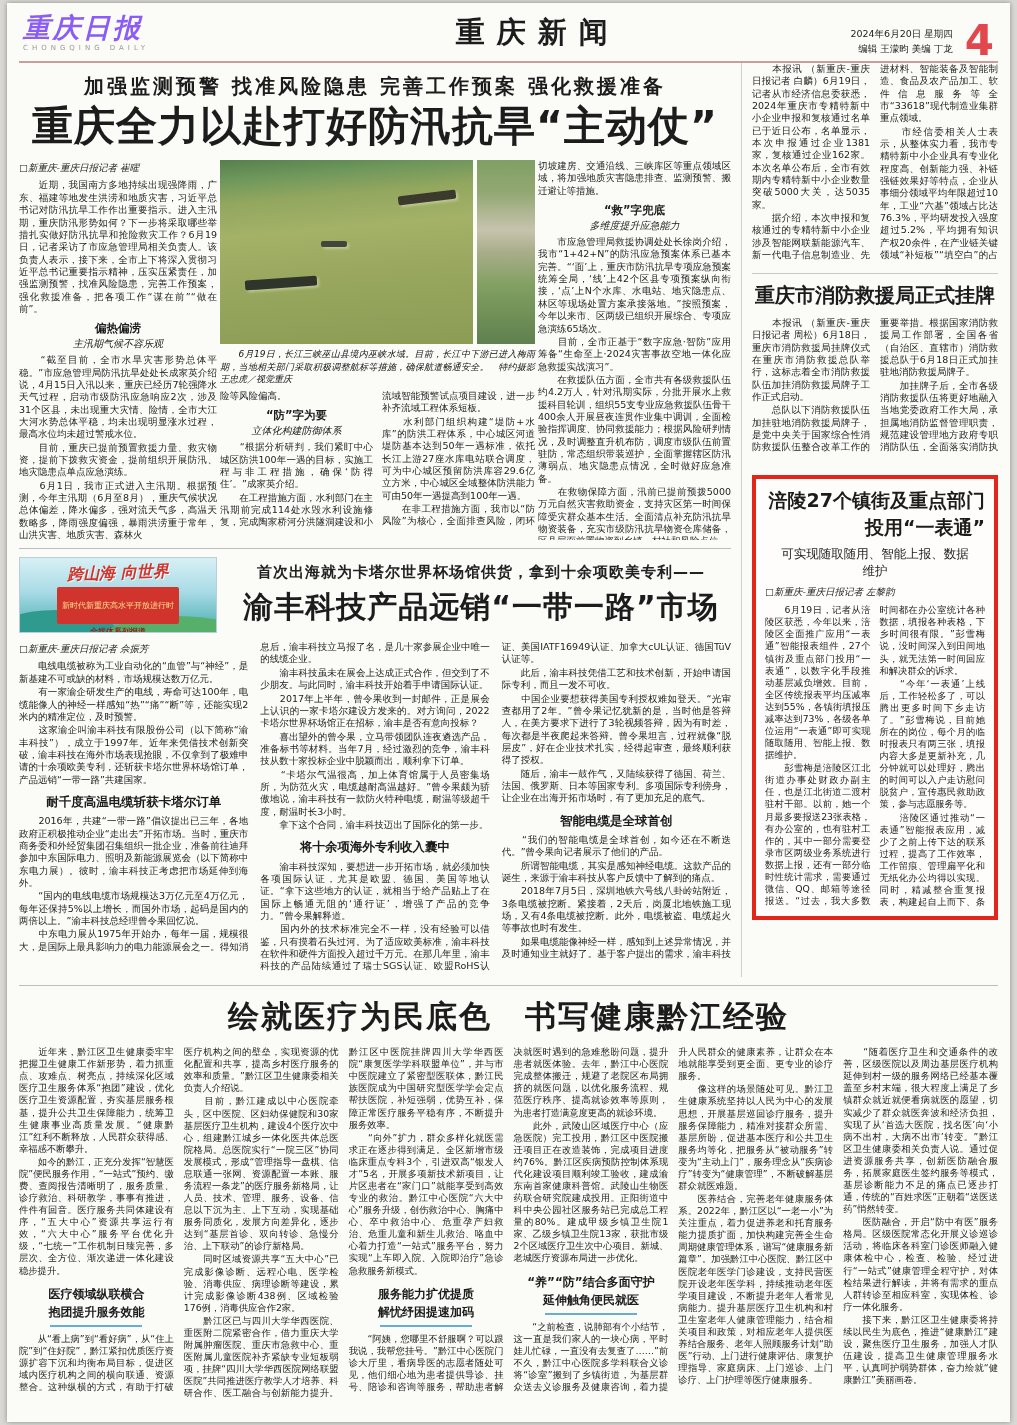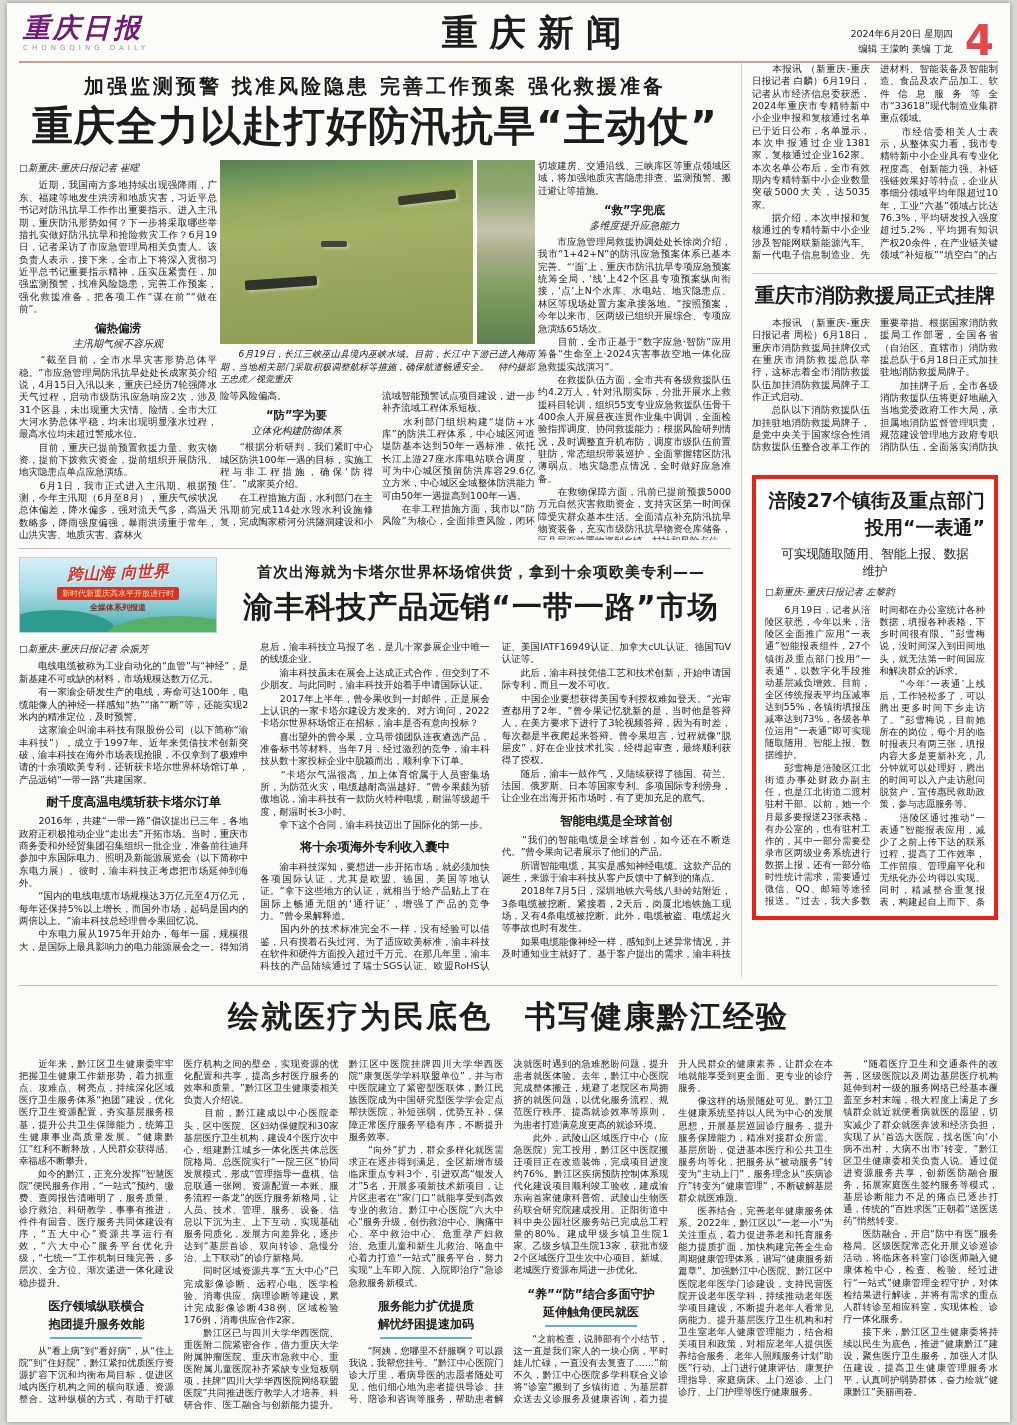--- a/index.html
+++ b/index.html
@@ -3,23 +3,23 @@
 <meta charset="utf-8">
 <style>
   * { margin:0; padding:0; box-sizing:border-box; }
   html,body { background:#d9d8d4; }
   body { font-family:"DejaVu Sans","Liberation Sans",sans-serif; color:#1c1c1c; }
   .page { width:1003px; height:1419px; margin:3px auto; background:#fbfbf8; padding:6px 12px 10px; overflow:hidden; box-shadow:0 0 5px rgba(0,0,0,.35); }
 
   
   .masthead { display:flex; align-items:center; justify-content:space-between; border-bottom:2px solid #c99f9b; padding:2px 4px 6px; height:54px; }
   .logo-block { width:190px; }
-  .logo { font-size:27px; color:#701a75; font-weight:bold; font-style:italic; letter-spacing:3px; line-height:1.05; }
+  .logo { font-size:27px; color:#8b5cf6; font-weight:bold; font-style:italic; letter-spacing:3px; line-height:1.05; }
   .logo-en { font-size:7px; letter-spacing:4px; color:#999; margin-top:2px; }
-  .section-title { font-size:36px; font-weight:900; letter-spacing:12px; padding-left:12px;text-align:center; }
+  .section-title { font-size:29px; font-weight:900; letter-spacing:12px; padding-left:12px;text-align:center; }
   .mast-right { display:flex; align-items:center; gap:12px;margin-top:16px; }
   .date-block { text-align:right; font-size:9.5px; line-height:1.6; color:#222; }
   .page-num { font-size:42px; color:#e2474e; font-weight:bold; line-height:.9; }
 
   
   .top-wrap { display:flex; gap:10px; }
   .left-main { width:712px; }
   .sidebar { flex:1; border-left:1px solid #cfcfcf; padding-left:10px; }
 
   
@@ -50,21 +50,21 @@
   .mid-cols { column-count:2; column-gap:9px; column-fill:auto; height:142px; overflow:hidden; }
   .c3-box { height:380px; overflow:hidden; }
 
   .divider { border:none; border-top:1px solid #bdbdbd; margin:8px 0; }
 
   
   .yf-head { display:flex; gap:14px; align-items:flex-start; }
   .banner { width:198px; height:76px; position:relative; overflow:hidden; flex-shrink:0; border:1px solid #bcd;
     background:linear-gradient(180deg,#d8f0f5 0%,#aadbe6 45%,#6fc0c5 78%,#3fa3a8 100%); }
   .banner-script { position:relative; z-index:2; font-size:16px; font-weight:bold; font-style:italic; color:#d0342c; text-align:center; margin-top:5px; text-shadow:1px 1px 0 rgba(255,255,255,.8); transform:rotate(-2deg); }
-  .banner-strip { position:relative; z-index:2; display:block; width:fit-content; margin:3px auto 0; background:#d0342c; color:#ffe28c; font-size:8px; padding:1px 5px; border-radius:2px; }
+  .banner-strip { position:relative; z-index:2; display:block; width:fit-content; margin:3px auto 0; background:#d0342c; color:#ffe28c; font-size:8px; padding:13px 5px; border-radius:2px; }
   .banner-sub { position:relative; z-index:2; display:block; text-align:center; font-size:8px; color:#8c2620; margin-top:2px; font-weight:bold; }
   .hill { position:absolute; border-radius:50%; z-index:1; }
   .hill1 { width:120px; height:42px; background:#2f9b8f; left:-24px; bottom:-20px; }
   .hill2 { width:140px; height:40px; background:#57b06a; right:-30px; bottom:-24px; }
   .yf-titles { flex:1; text-align:center; }
   .yf-kicker { font-size:15px; margin:6px 0 5px; letter-spacing:1px; font-weight:bold; color:#222; }
   .yf-headline { font-size:30px; font-weight:900; letter-spacing:1px; }
   .yf-body { column-count:3; column-gap:12px; column-fill:auto; height:336px; overflow:hidden; margin-top:8px; }
   .inline-sub { font-weight:bold; font-size:12.5px; text-align:center; margin:8px 0 5px; break-inside:avoid; }
 
@@ -75,21 +75,21 @@
   .fire-body { height:148px; }
   .sb-hr { border:none; border-top:1px solid #c9c9c9; margin:8px 0; }
 
   .redbox { border:4px solid #e3261a; margin-top:10px; padding:8px 9px; background:#fffdfc; }
   .rb-title { text-align:right; font-weight:900; font-size:19px; line-height:1.4; }
   .rb-sub { text-align:center; font-size:12.5px; margin:6px 16px 6px; color:#222; }
   .rb-body { column-count:2; column-gap:9px; column-fill:auto; height:304px; overflow:hidden; font-size:9.3px; }
 
   
   .qj { border-top:1px solid #bdbdbd; margin-top:8px; padding-top:8px; }
-  .qj-headline { text-align:center; font-size:31px; font-weight:900; letter-spacing:2px; margin:2px 0 20px; }
+  .qj-headline { text-align:center; font-size:31px; font-weight:900; letter-spacing:2px; margin:2px 0 8px; }
   .qj-body { column-count:6; column-gap:10px; column-fill:auto; height:356px; overflow:hidden; font-size:9.3px; }
   .qj-sub { text-align:center; font-weight:bold; font-size:12px; line-height:1.5; margin:8px 0 6px; break-inside:avoid; }
   .qj-sub::after { content:""; display:block; width:92px; margin:4px auto 0; border-top:2px solid #66aed6; }
 </style>
 </head>
 <body>
 
 <div class="page">
 
   <div class="masthead">

